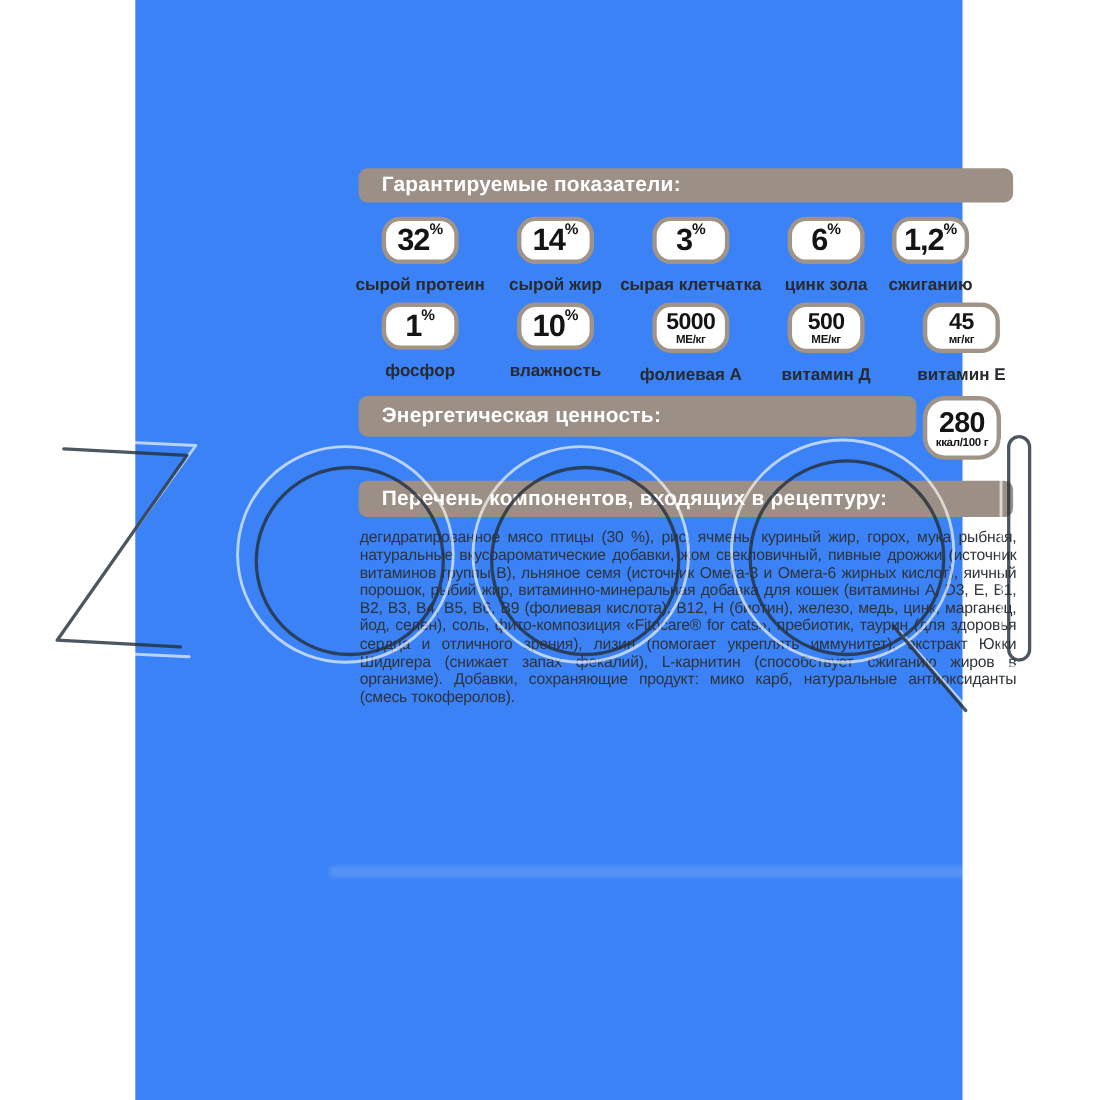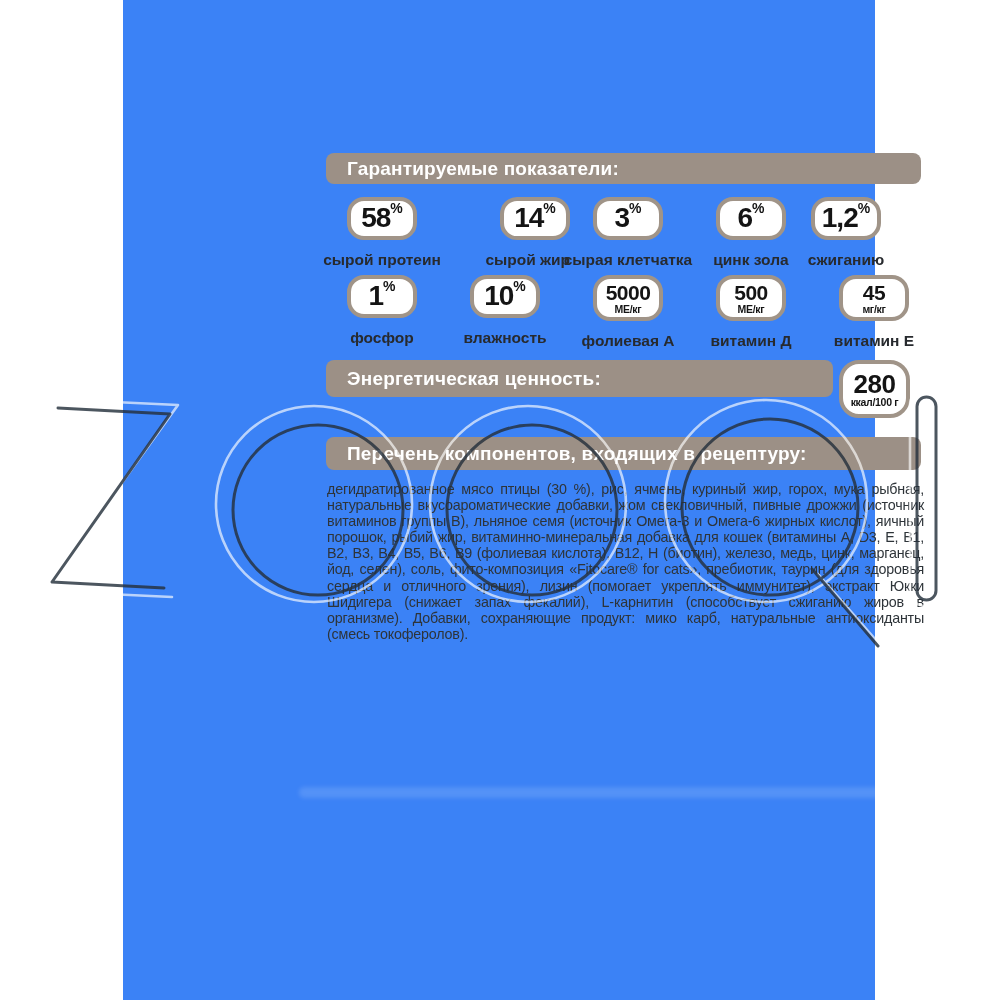--- a/index.html
+++ b/index.html
@@ -81,28 +81,28 @@
   <div class="panel">
 
     <div class="bar bar1">
       <span>Гарантируемые показатели:</span>
     </div>
 
     <div class="row1">
       <div class="col" style="left:194px;">
         <div class="badge">
           <span class="num">
-              <span>58</span>
+              <span>32</span>
               <span class="sup">%</span>
             </span>
           <span class="unit"></span>
         </div>
         <div class="blabel">сырой протеин</div>
       </div>
-      <div class="col" style="left:317px;align-items:flex-end;">
+      <div class="col" style="left:317px;">
         <div class="badge">
           <span class="num">
               <span>14</span>
               <span class="sup">%</span>
             </span>
           <span class="unit"></span>
         </div>
         <div class="blabel">сырой жир</div>
       </div>
       <div class="col" style="left:440px;">

